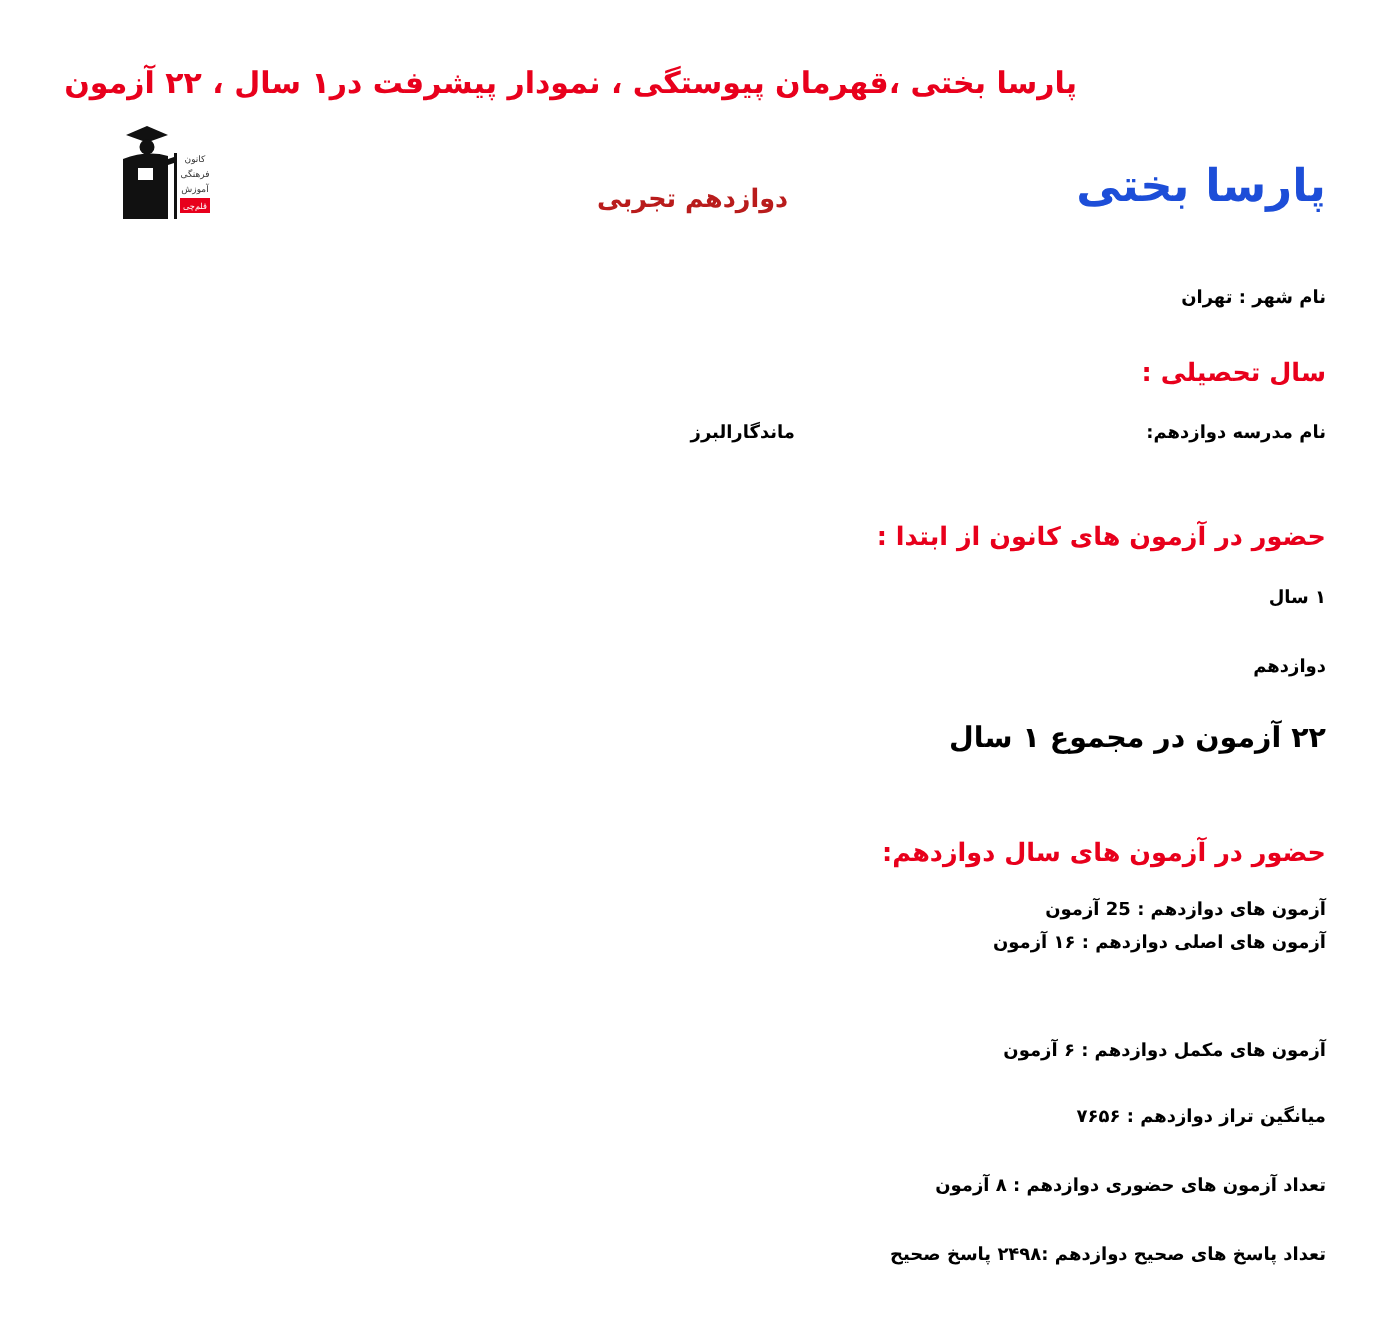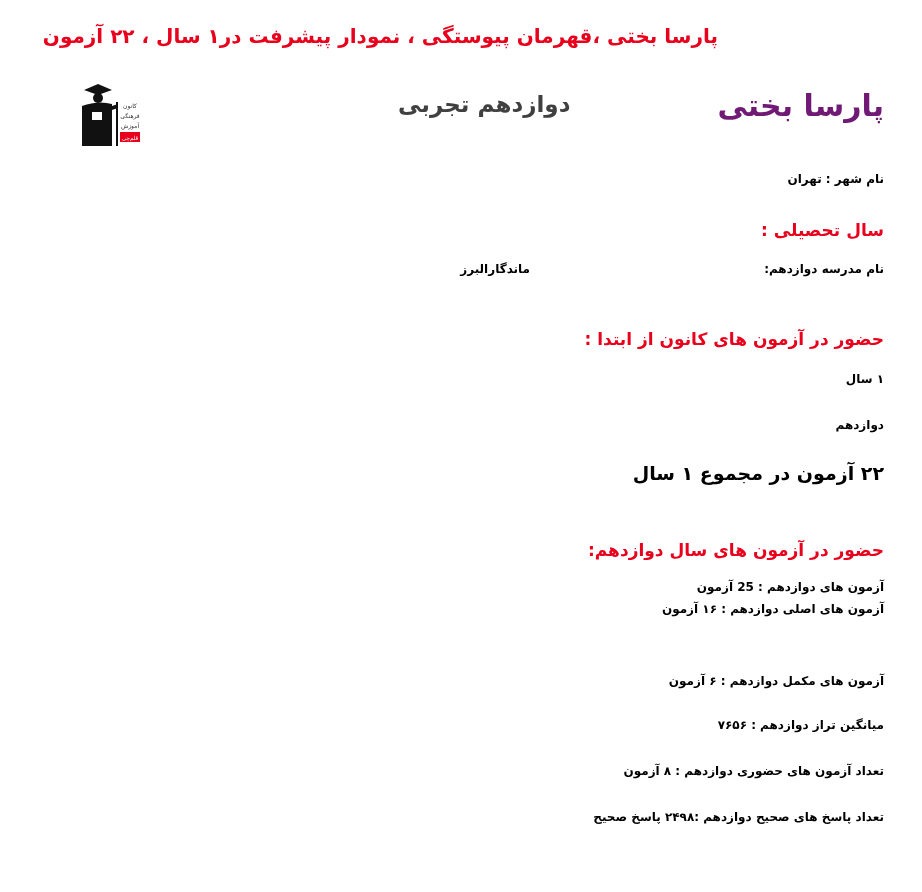--- a/index.html
+++ b/index.html
@@ -1,21 +1,21 @@
 <!DOCTYPE html>
 <html><head>
 <meta charset="utf-8">
 <style>
   html, body { margin:0; padding:0; background:#ffffff; }
   body { width:922px; height:892px; position:relative; overflow:hidden;
          font-family:"DejaVu Sans", "Liberation Sans", sans-serif; direction:rtl; }
-  .abs { position:absolute; white-space:nowrap; }
+  .abs { position:absolute; white-space:nowrap;margin-top:19px; }
   .headline { color:#e8001c; font-weight:bold; font-size:20px; left:158px; top:24px; width:560px; text-align:center; }
-  .name { color:#701a75; font-weight:bold; font-size:30px; right:38px; top:88px; }
-  .grade { color:#404040; font-weight:bold; font-size:23px; left:398px; top:91px; }
+  .name { color:#1d4ed8; font-weight:bold; font-size:30px; right:38px; top:88px; }
+  .grade { color:#b91c1c; font-weight:bold; font-size:17px; left:398px; top:104px; }
   .line { color:#000; font-weight:bold; font-size:12px; right:38px; }
   .red { color:#e8001c; font-weight:bold; font-size:17px; right:38px; }
   .big { font-size:19px; }
   .logo { position:absolute; left:78px; top:82px; width:64px; height:66px; }
 </style>
 </head>
 <body>
 
 <div class="abs headline">پارسا بختی ،قهرمان پیوستگی ، نمودار پیشرفت در۱ سال ، ۲۲ آزمون</div>
 

